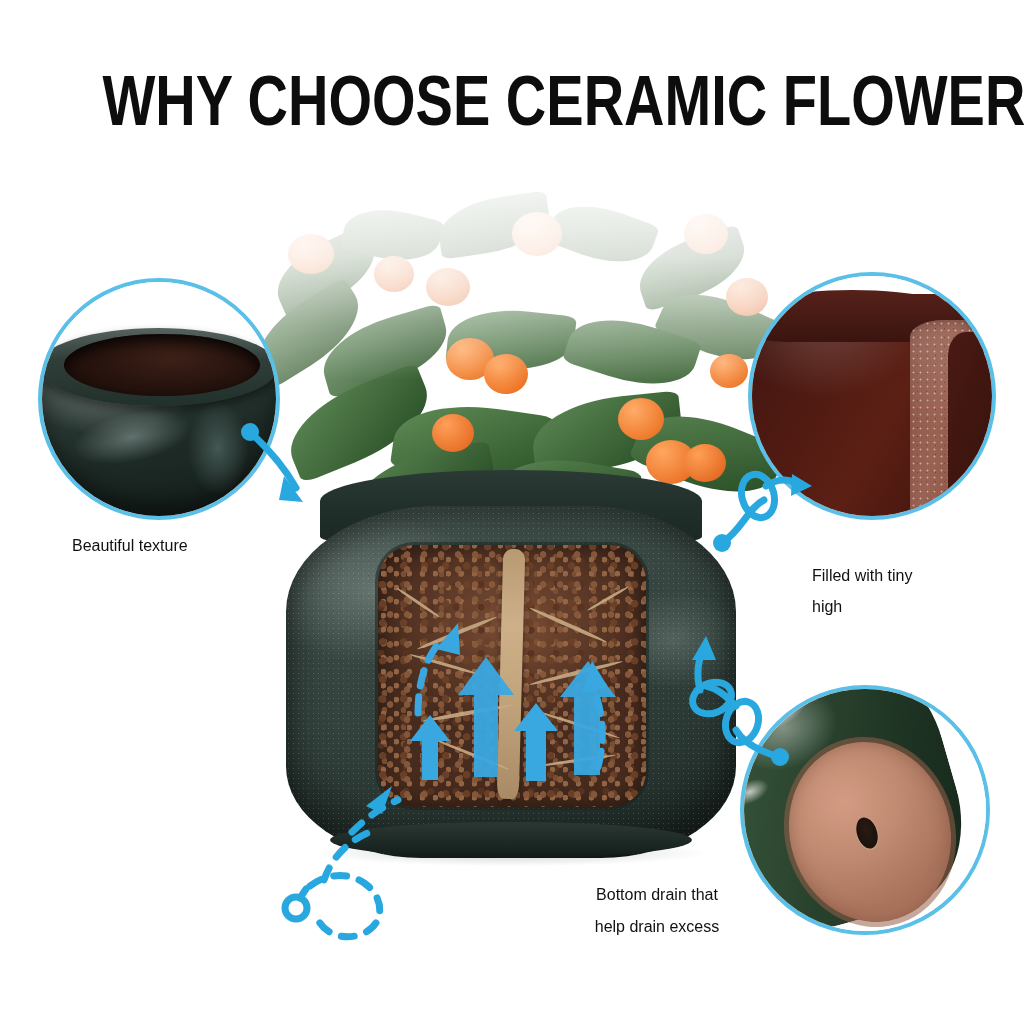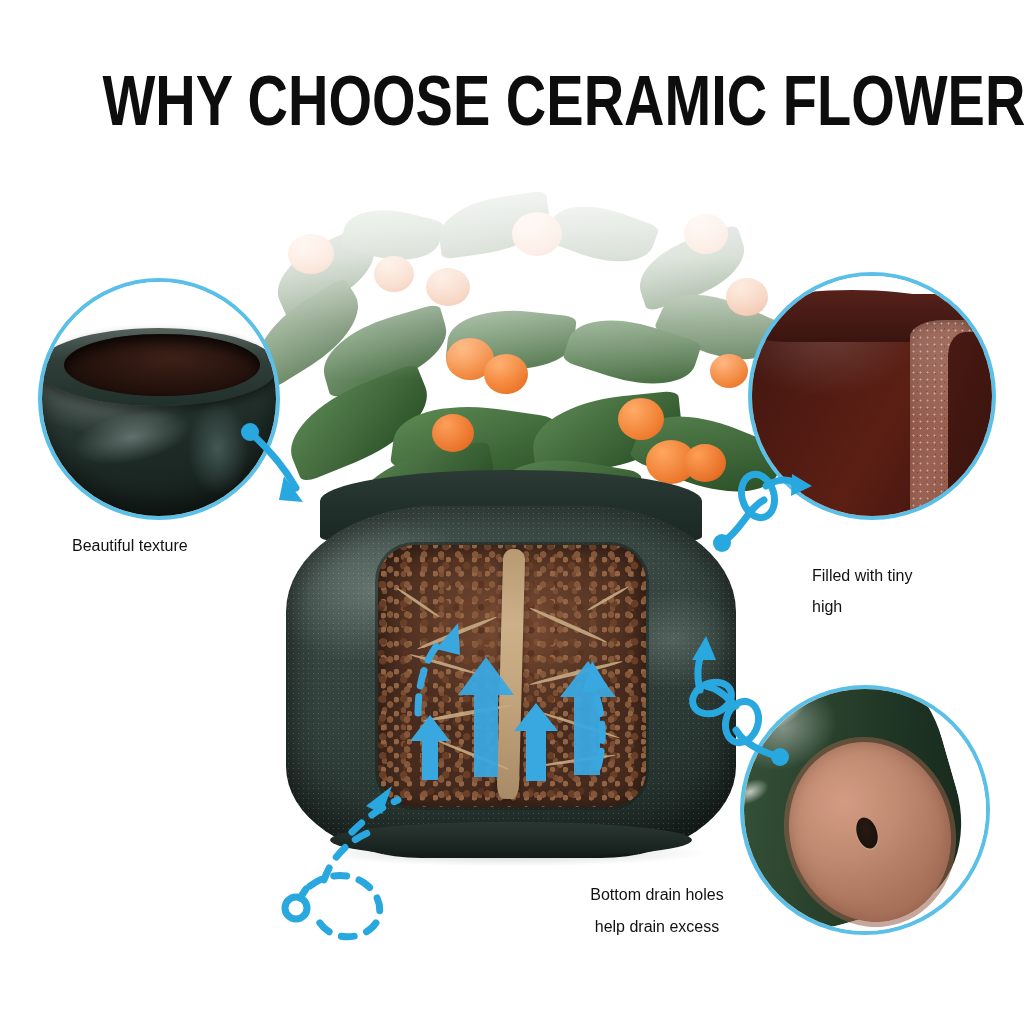--- a/index.html
+++ b/index.html
@@ -415,18 +415,18 @@
   </svg>
 
   <div class="cap" id="cap-texture">Beautiful texture</div>
 
   <div class="cap" id="cap-holes">
     <div>Filled with tiny</div>
     <div>high</div>
   </div>
 
   <div class="cap" id="cap-drain">
-    <div>Bottom drain holes</div>
+    <div>Bottom drain that</div>
     <div>help drain excess</div>
   </div>
 
 
 </div>
 
 </body></html>

